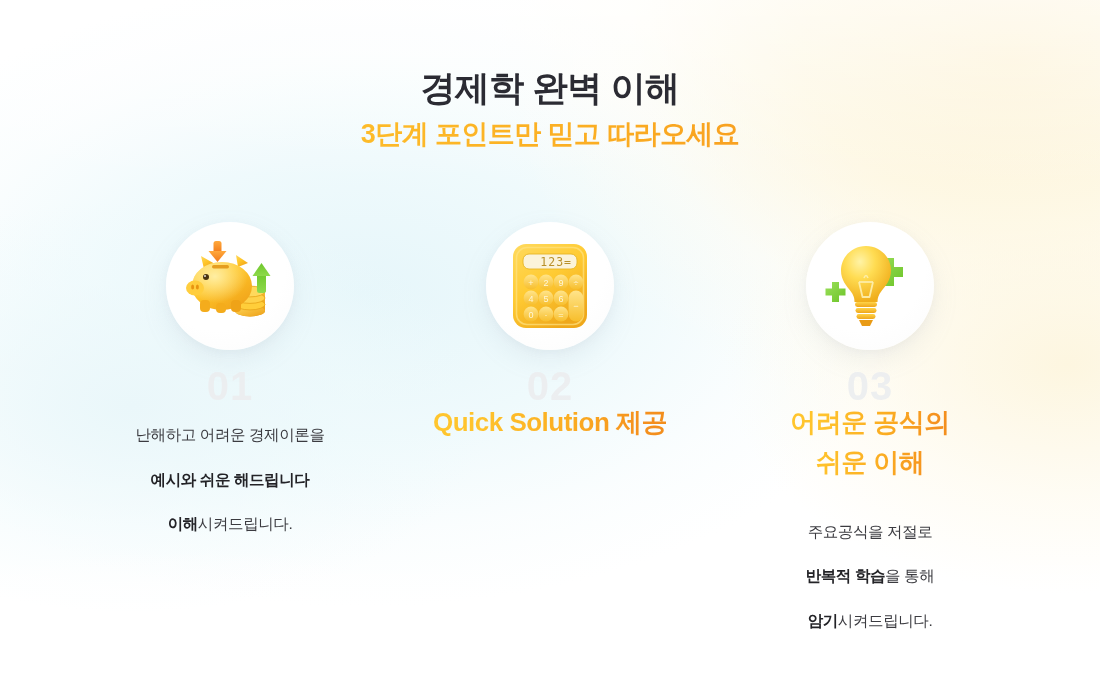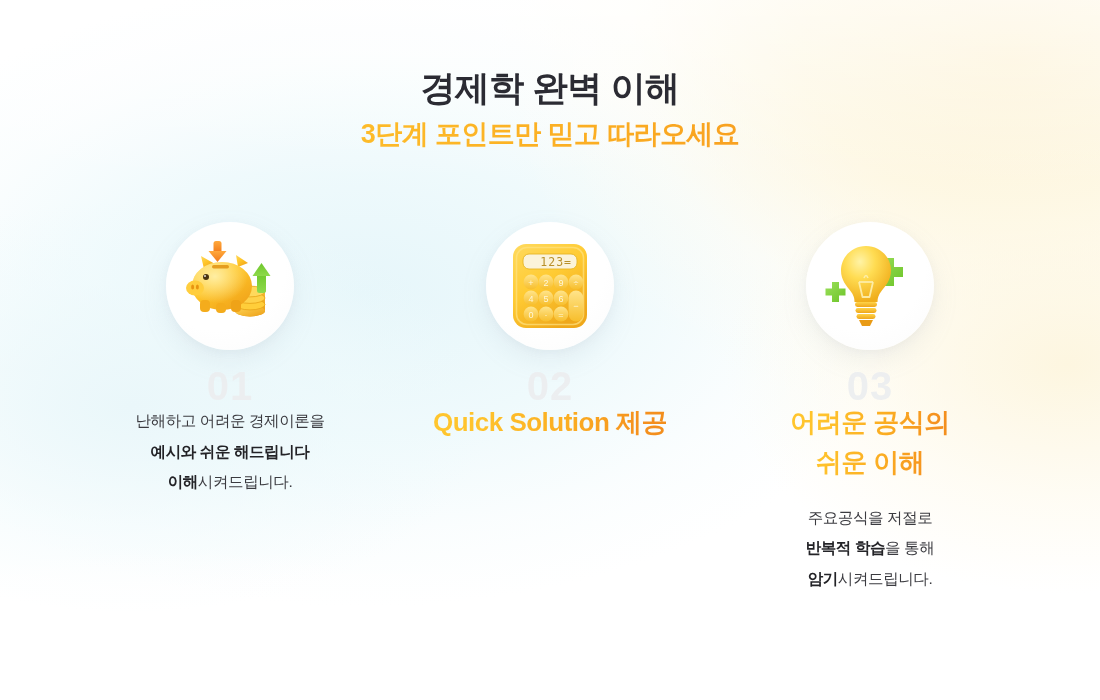--- a/index.html
+++ b/index.html
@@ -155,21 +155,21 @@
 
   
   .card-body {
     margin-top: 20px;
     text-align: center;
     font-size: 15.5px;
     line-height: 1.98;
     letter-spacing: -0.4px;
     color: #3b3b40;
   }
-  .card-body .bl { display: block; white-space: nowrap; }
+  .card-body .bl { display: block; white-space: nowrap; margin-top: 14px; }
   .card-body b { font-weight: bold; color: #232327; }
 </style>
 </head>
 <body>
 
 <div class="stage">
 
   <div class="bg-layer bg-cyan"></div>
   <div class="bg-layer bg-cyan2"></div>
   <div class="bg-layer bg-warm"></div>

